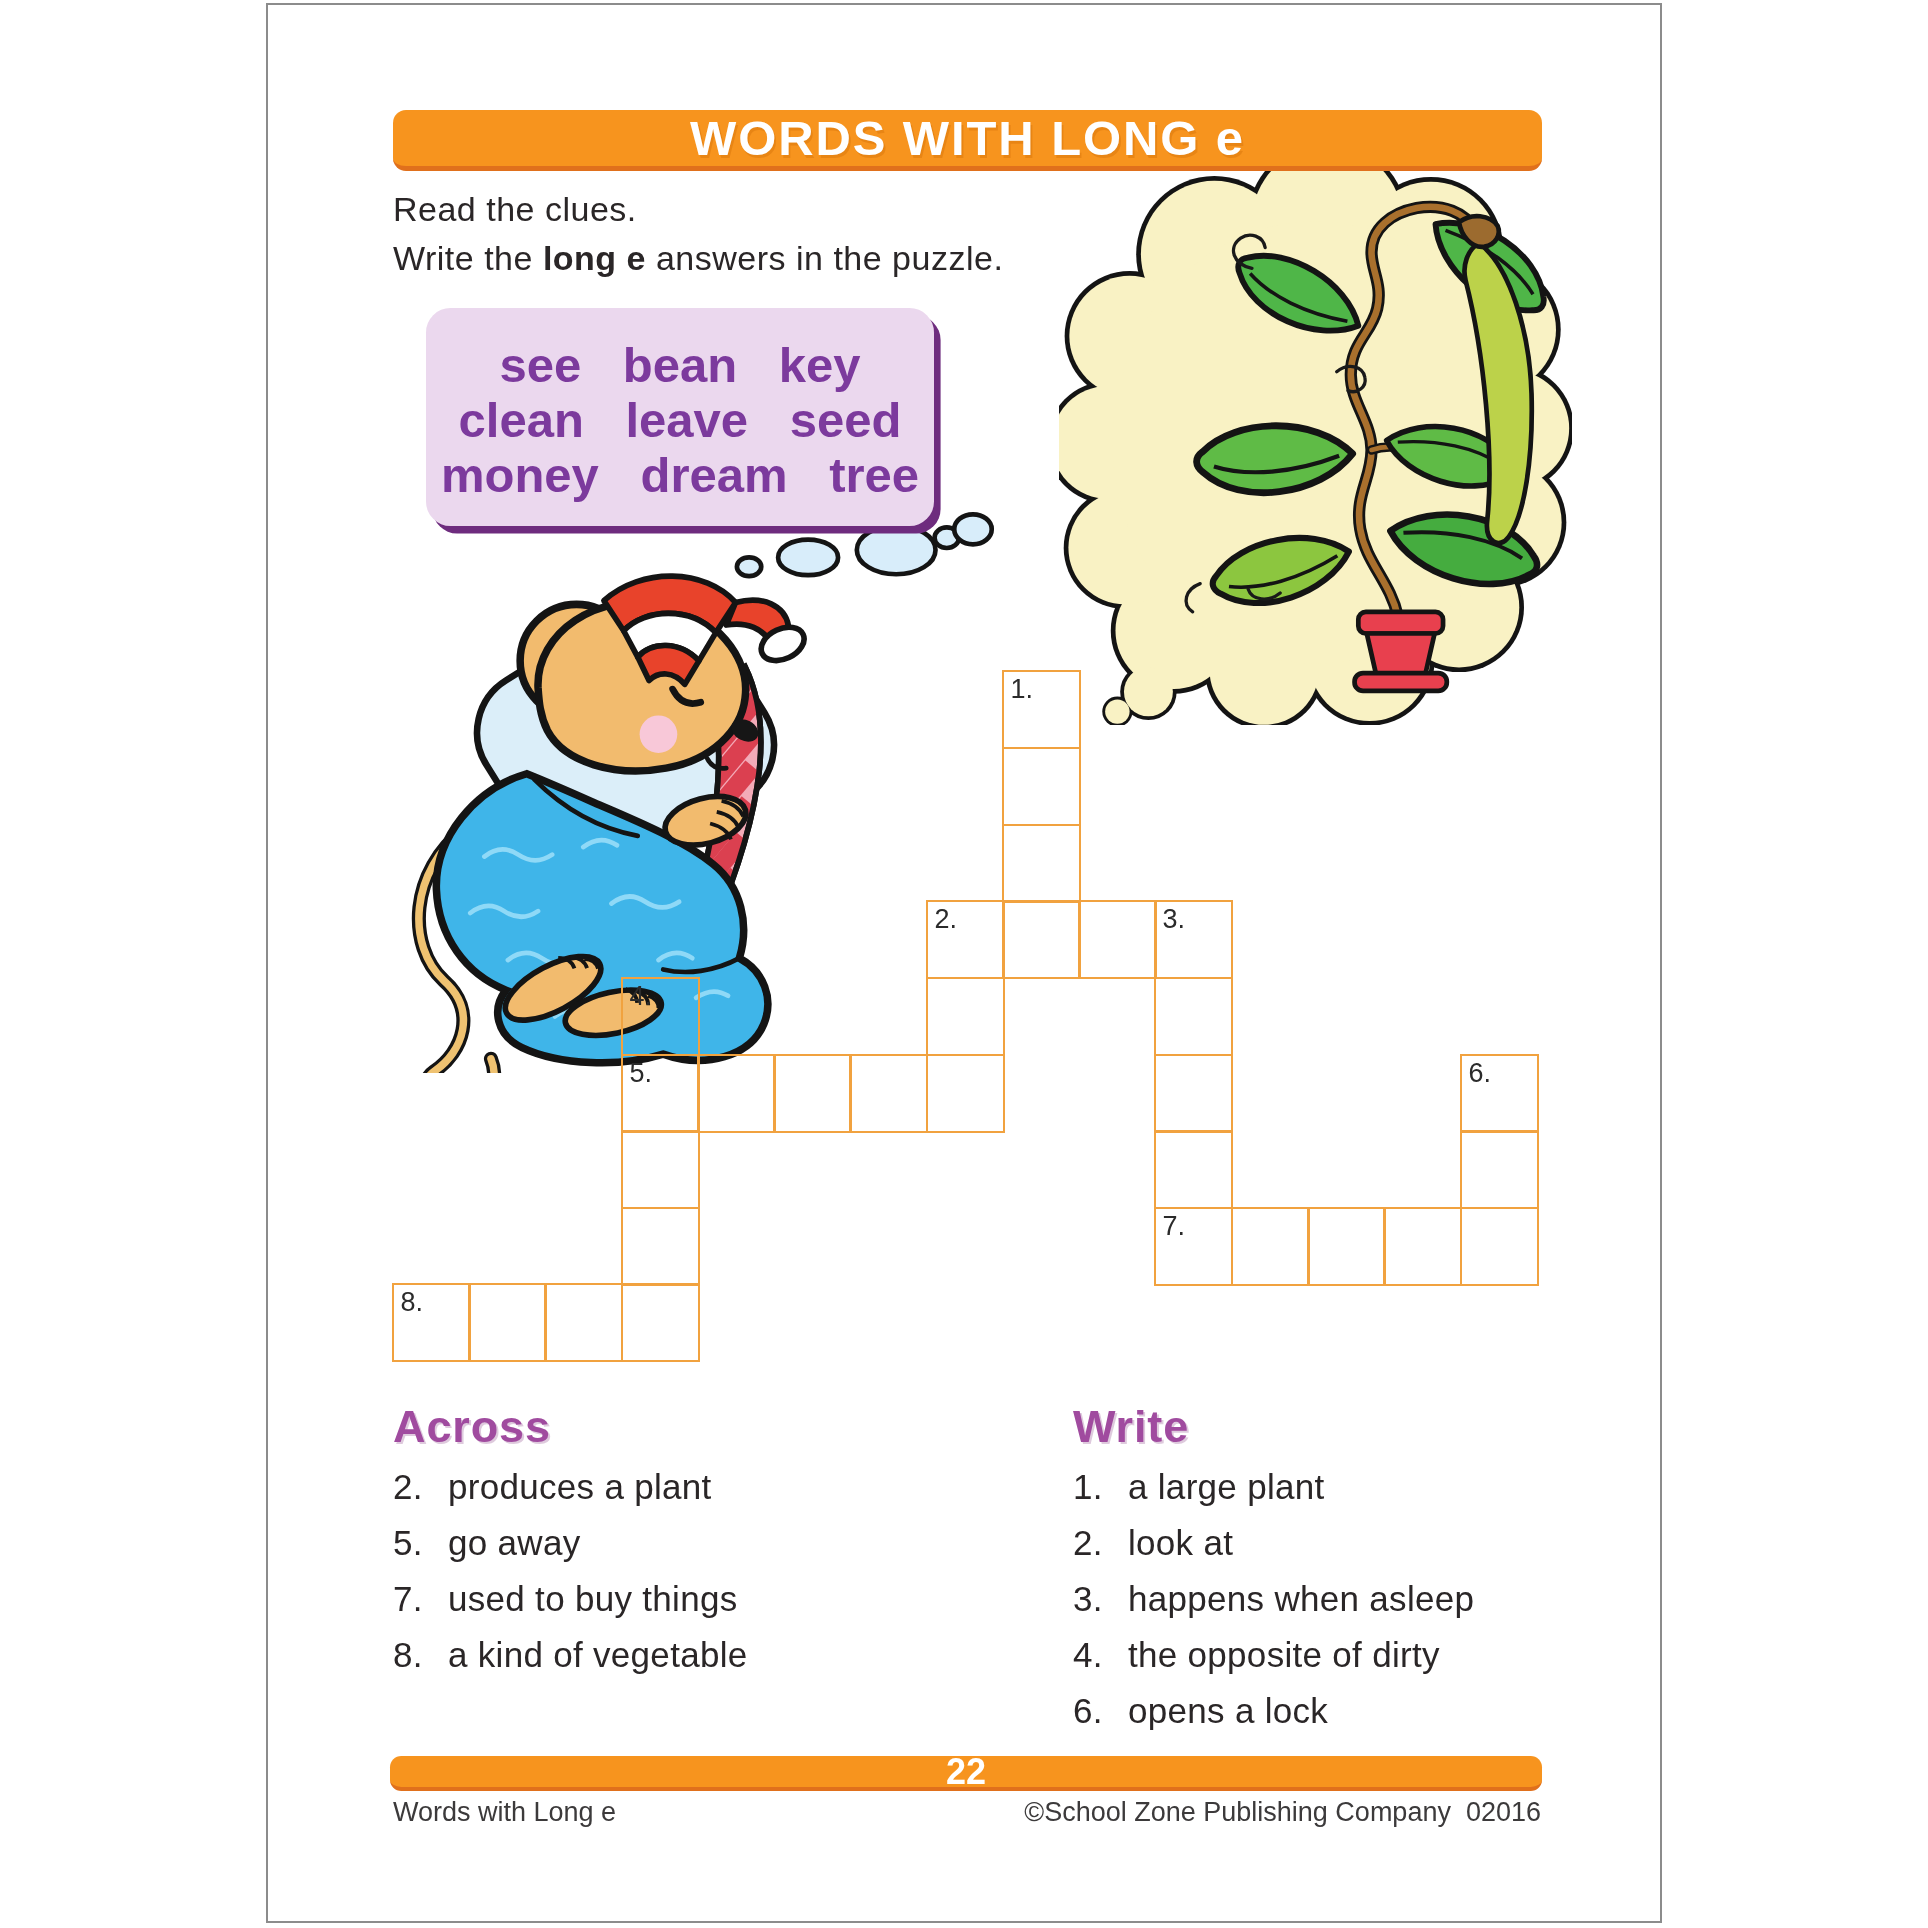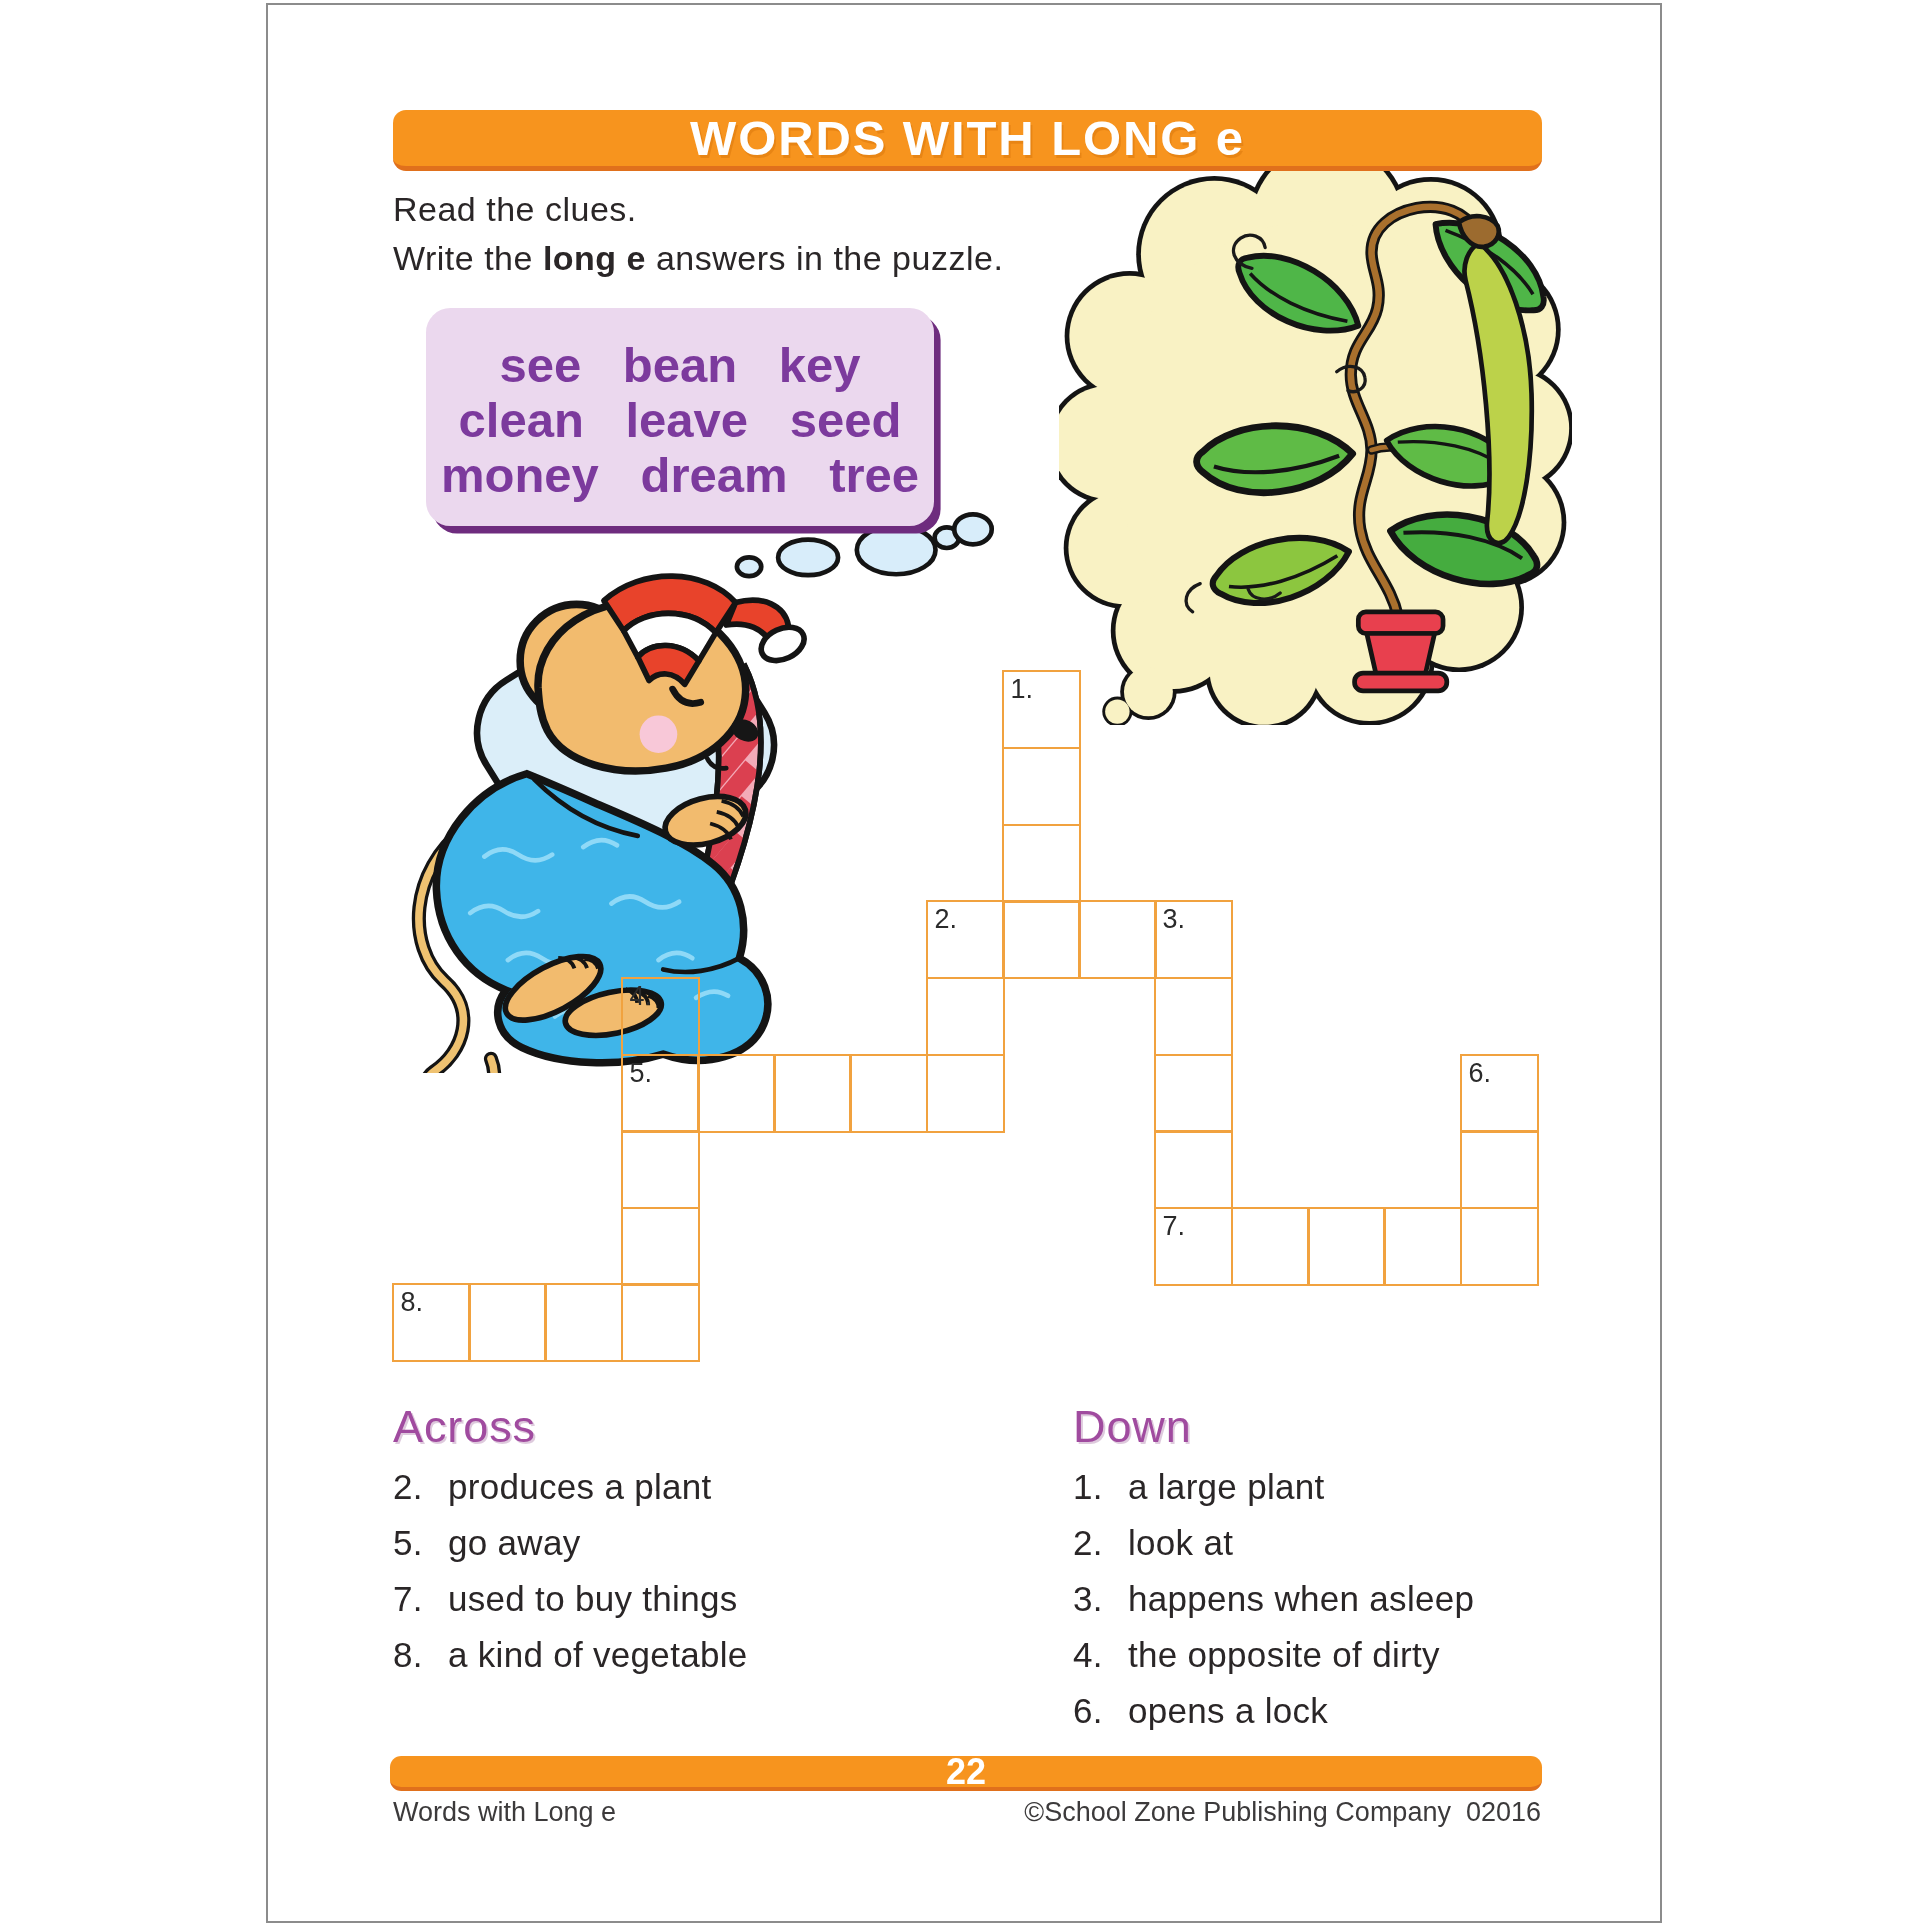--- a/index.html
+++ b/index.html
@@ -27,21 +27,21 @@
              border-radius:24.5px;box-shadow:6.6px 7.5px 0 var(--bank_shadow);z-index:4;
              text-align:center;padding-top:30px;box-sizing:content-box;}
   .bank-row{font-size:49px;font-weight:800;color:var(--word_purple);line-height:55px;word-spacing:28px;}
 
   
   .cell{position:absolute;width:79px;height:79px;box-sizing:border-box;
         border:2.8px solid var(--grid_line);background:transparent;z-index:3;}
   .cellnum{display:block;font-size:27px;color:#2b2b2b;padding:3.8px 0 0 6.6px;line-height:27px;}
 
   
-  .sec-title{font-size:45px;font-weight:400;color:var(--heading_purple);letter-spacing:0.9px;
+  .sec-title{font-size:45px;font-weight:700;color:var(--heading_purple);letter-spacing:0.9px;
              text-shadow:1.9px 1.9px 0 rgba(122,44,120,0.25);z-index:4;}
   .clue-list{z-index:4;}
   .clue-row{display:flex;height:56px;font-size:35px;letter-spacing:0.3px;color:var(--text_dark);}
   .clue-num{width:55px;flex:0 0 55px;}
 
   
   #page-bar{left:390px;top:1756px;width:1152px;height:31px;background:var(--banner_orange);
             border-bottom:4.7px solid var(--banner_shadow);border-radius:11.3px;z-index:4;
             display:flex;align-items:center;justify-content:center;}
   #page-bar span{color:var(--page_number_white);font-size:36px;font-weight:800;}
@@ -299,21 +299,21 @@
       <div class="clue-row">
         <span class="clue-num">7.</span>
         <span class="clue-text">used to buy things</span>
       </div>
       <div class="clue-row">
         <span class="clue-num">8.</span>
         <span class="clue-text">a kind of vegetable</span>
       </div>
     </div>
 
-  <div class="abs sec-title" style="left:1073px;top:1401px;">Down</div>
+  <div class="abs sec-title" style="left:1073px;top:1401px;">Write</div>
   <div id="down-clues" class="abs clue-list" style="left:1073px;top:1467px;">
       <div class="clue-row">
         <span class="clue-num">1.</span>
         <span class="clue-text">a large plant</span>
       </div>
       <div class="clue-row">
         <span class="clue-num">2.</span>
         <span class="clue-text">look at</span>
       </div>
       <div class="clue-row">

